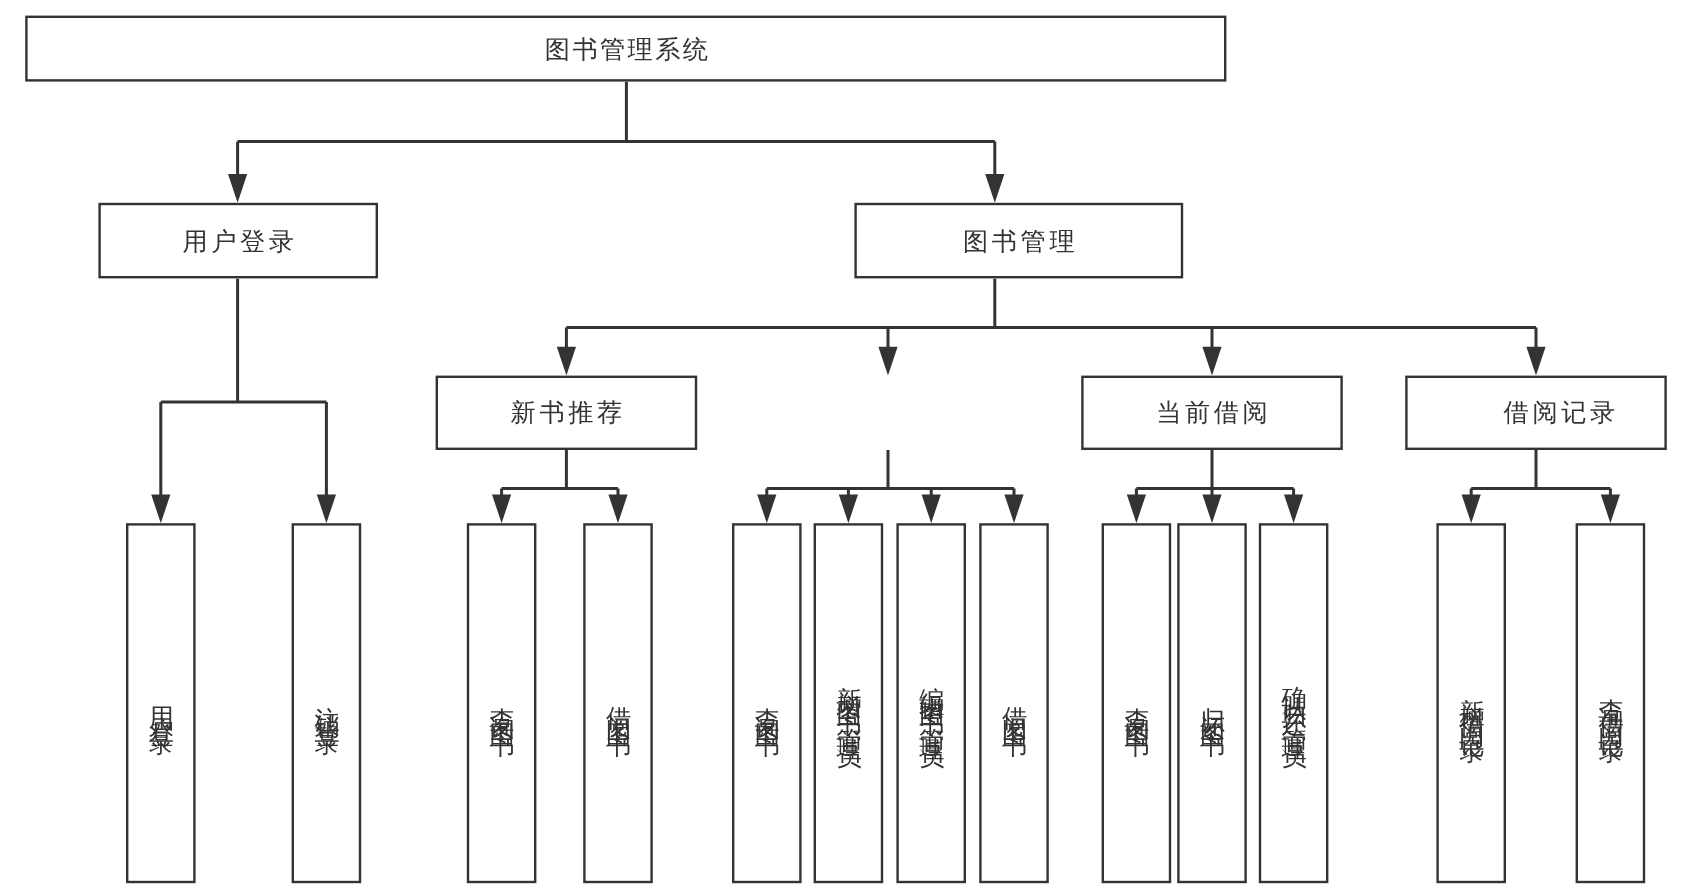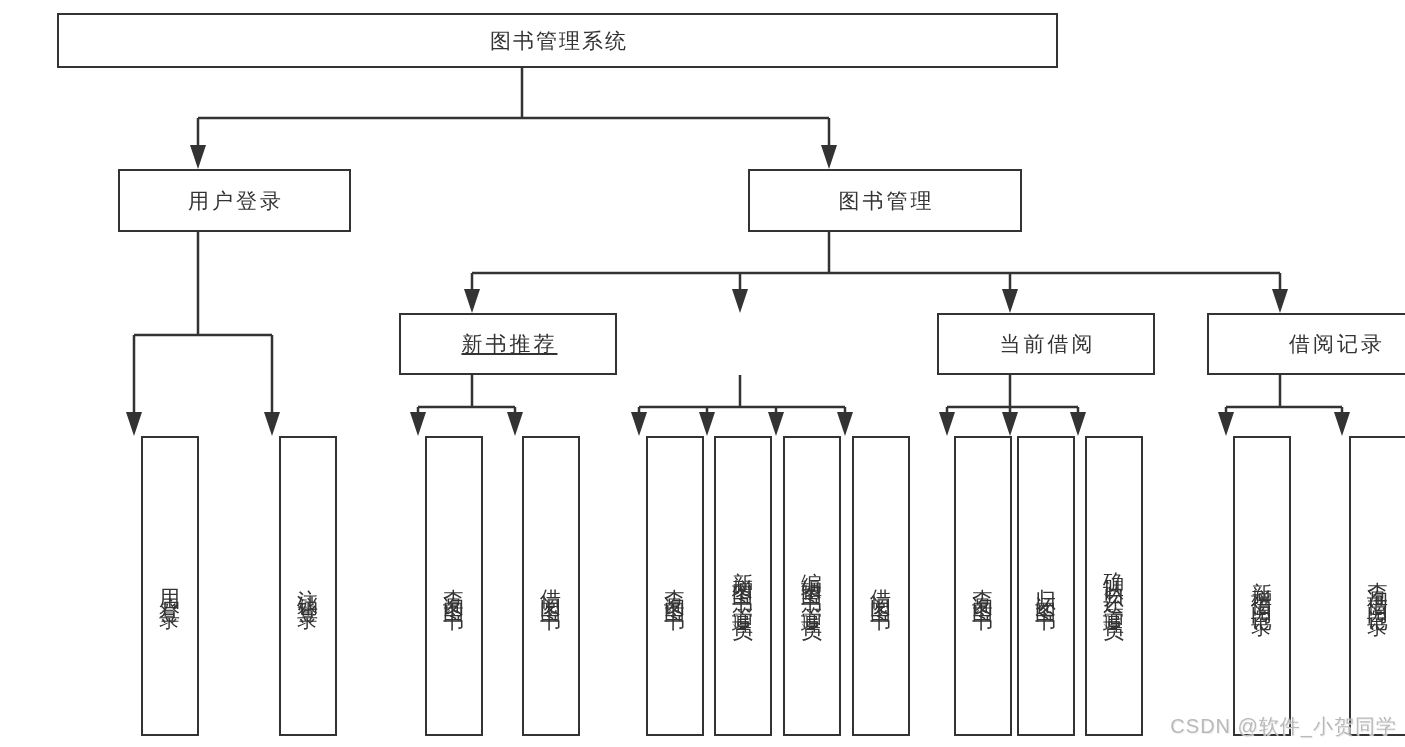--- a/index.html
+++ b/index.html
@@ -31,21 +31,20 @@
     background: #ffffff;
     border: 2.5px solid #333333;
     display: flex;
     align-items: center;
     justify-content: center;
     color: #333333;
     font-size: 21px;
     letter-spacing: 3px;
     text-indent: 3px;
     white-space: nowrap;
-    margin-left: 36px;
   }
   .node.root { font-size: 21px; letter-spacing: 2px; }
   .node.leaf {
     writing-mode: vertical-rl;
     text-orientation: mixed;
     letter-spacing: 7px;
     text-indent: 0;
     font-size: 21px;
     line-height: 1;
     white-space: normal;
@@ -114,21 +113,21 @@
       <polygon points="1218,412 1234,412 1226,436"></polygon>
       <polygon points="1334,412 1350,412 1342,436"></polygon>
     </g>
   </svg>
 
   <div class="node root" style="left:21px; top:13px; width:1001px; height:55px;">图书管理系统</div>
 
   <div class="node" style="left:82px; top:169px; width:233px; height:63px;">用户登录</div>
   <div class="node" style="left:712px; top:169px; width:274px; height:63px;">图书管理</div>
 
-  <div class="node" style="left:363px; top:313px; width:218px; height:62px;text-decoration:underline;">新书推荐</div>
+  <div class="node" style="left:363px; top:313px; width:218px; height:62px;">新书推荐</div>
   <div class="node" style="left:901px; top:313px; width:218px; height:62px;text-align:right;">当前借阅</div>
   <div class="node" style="left:1171px; top:313px; width:218px; height:62px;padding-left:39px;">借阅记录</div>
 
   <div class="node leaf" style="left:105px; top:436px; width:58px; height:300px;">用户登录</div>
   <div class="node leaf" style="left:243px; top:436px; width:58px; height:300px;">注销登录</div>
 
   <div class="node leaf" style="left:389px; top:436px; width:58px; height:300px;">查询图书</div>
   <div class="node leaf" style="left:486px; top:436px; width:58px; height:300px;">借阅图书</div>
 
   <div class="node leaf" style="left:610px; top:436px; width:58px; height:300px;">查询图书</div>
@@ -136,15 +135,14 @@
   <div class="node leaf" style="left:747px; top:436px; width:58px; height:300px;">编辑图书（管理员）</div>
   <div class="node leaf" style="left:816px; top:436px; width:58px; height:300px;">借阅图书</div>
 
   <div class="node leaf" style="left:918px; top:436px; width:58px; height:300px;">查询图书</div>
   <div class="node leaf" style="left:981px; top:436px; width:58px; height:300px;">归还图书</div>
   <div class="node leaf" style="left:1049px; top:436px; width:58px; height:300px;">确认归还（管理员）</div>
 
   <div class="node leaf" style="left:1197px; top:436px; width:58px; height:300px;">新增借阅记录</div>
   <div class="node leaf" style="left:1313px; top:436px; width:58px; height:300px;">查询借阅记录</div>
 
-  <div id="watermark">CSDN @软件_小贺同学</div>
 
 </div>
 
 </body></html>

